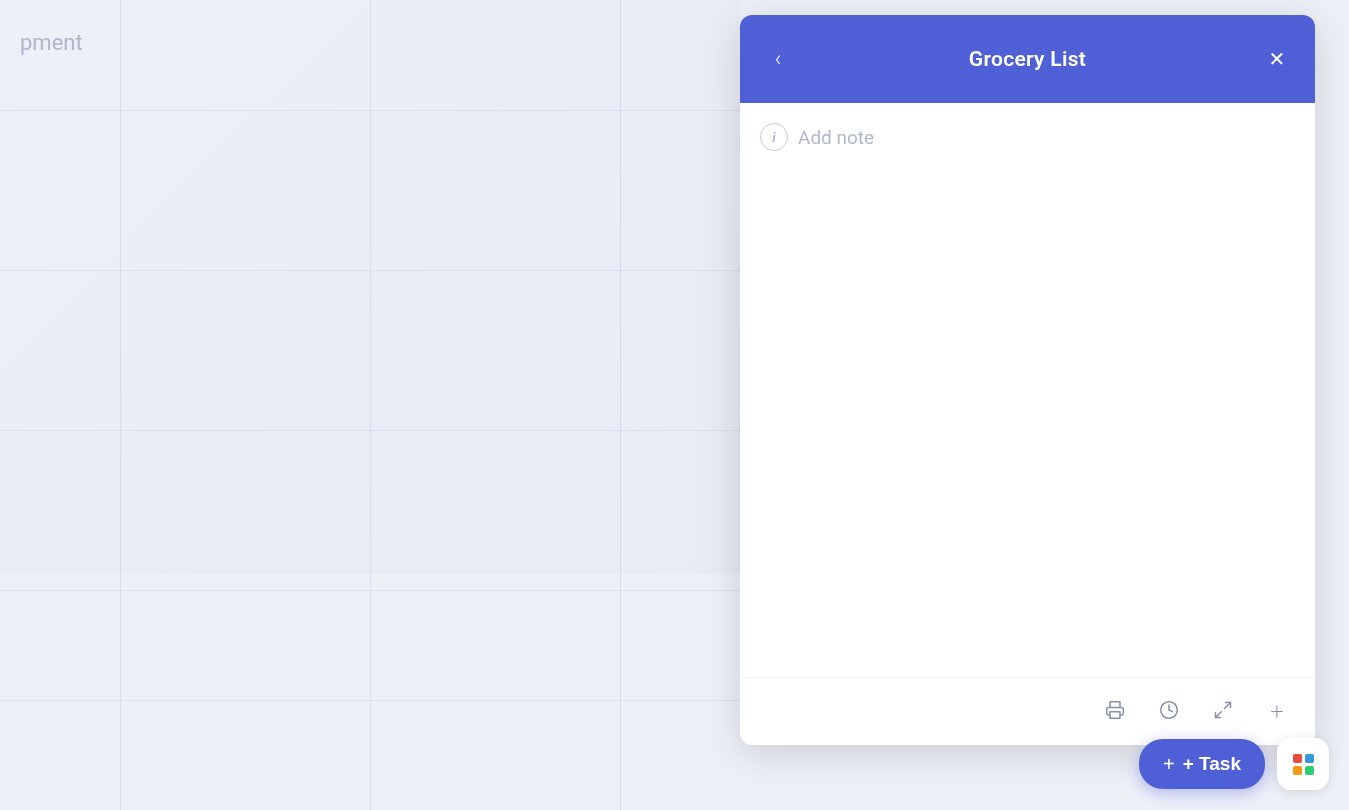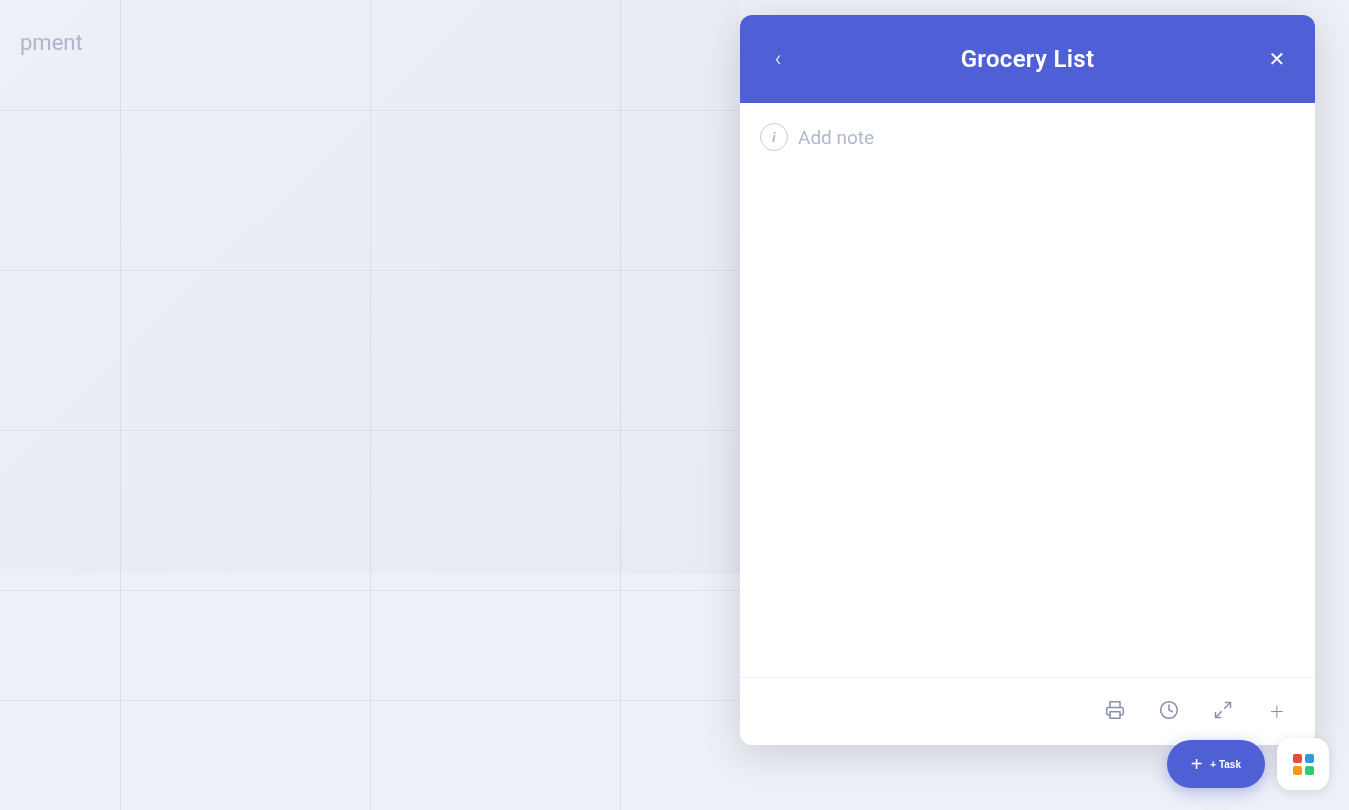--- a/index.html
+++ b/index.html
@@ -75,21 +75,21 @@
 
     .header-back-icon {
       color: #ffffff;
       font-size: 22px;
       font-weight: 300;
       line-height: 1;
     }
 
     .panel-title {
       color: #ffffff;
-      font-size: 24px;
+      font-size: 21px;
       font-weight: 600;
       letter-spacing: 0.3px;
     }
 
     .header-close-btn {
       width: 36px;
       height: 36px;
       display: flex;
       align-items: center;
       justify-content: center;
@@ -326,21 +326,21 @@
     <div class="footer-icon-btn">
       <span class="footer-icon" style="font-size: 24px; color: #8890a8; font-weight: 200;">+</span>
     </div>
   </div>
 
 </div>
 
 <div class="bottom-actions">
   <button class="add-task-btn">
     <span class="add-task-plus">+</span>
-    <span style="font-size:10px; font-weight:600;text-align:right;">+ Task</span>
+    <span style="font-size:19px; font-weight:600;text-align:right;">+ Task</span>
   </button>
   <button class="apps-btn">
     <div class="apps-grid">
       <div class="apps-dot" style="background:#e74c3c;"></div>
       <div class="apps-dot" style="background:#3498db;"></div>
       <div class="apps-dot" style="background:#f39c12;"></div>
       <div class="apps-dot" style="background:#2ecc71;"></div>
     </div>
   </button>
 </div>

